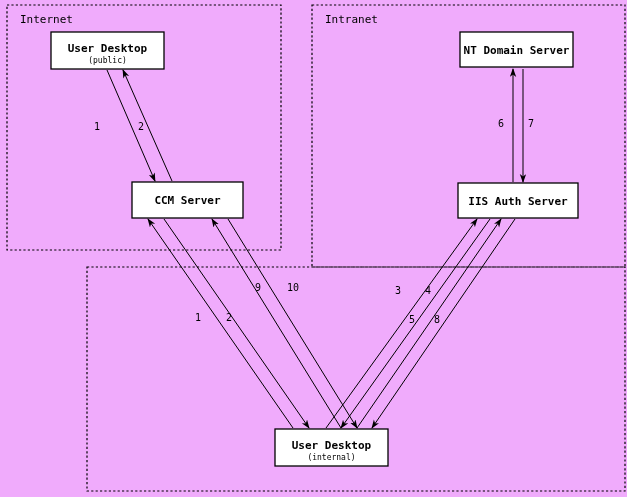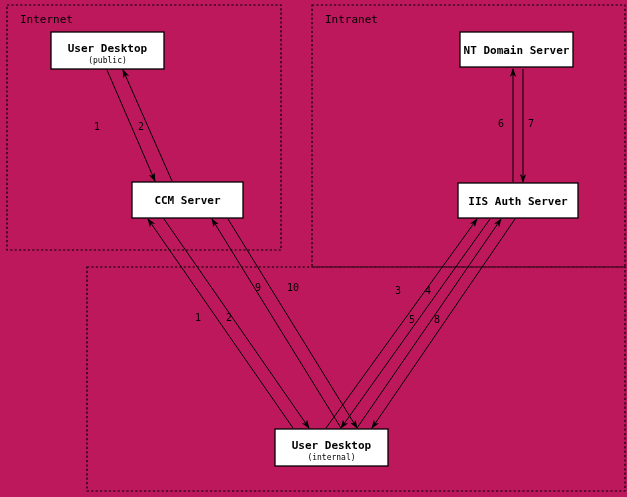--- a/index.html
+++ b/index.html
@@ -7,21 +7,21 @@
     padding: 0;
     background: #ffffff;
   }
   body {
     font-family: "DejaVu Sans Mono", monospace;
   }
   #stage {
     position: relative;
     width: 627px;
     height: 497px;
-    background: #be185d;
+    background: #f0abfc;
     overflow: hidden;
   }
   #diagram-svg {
     position: absolute;
     left: 0;
     top: 0;
     width: 627px;
     height: 497px;
   }
   .zone-label {

